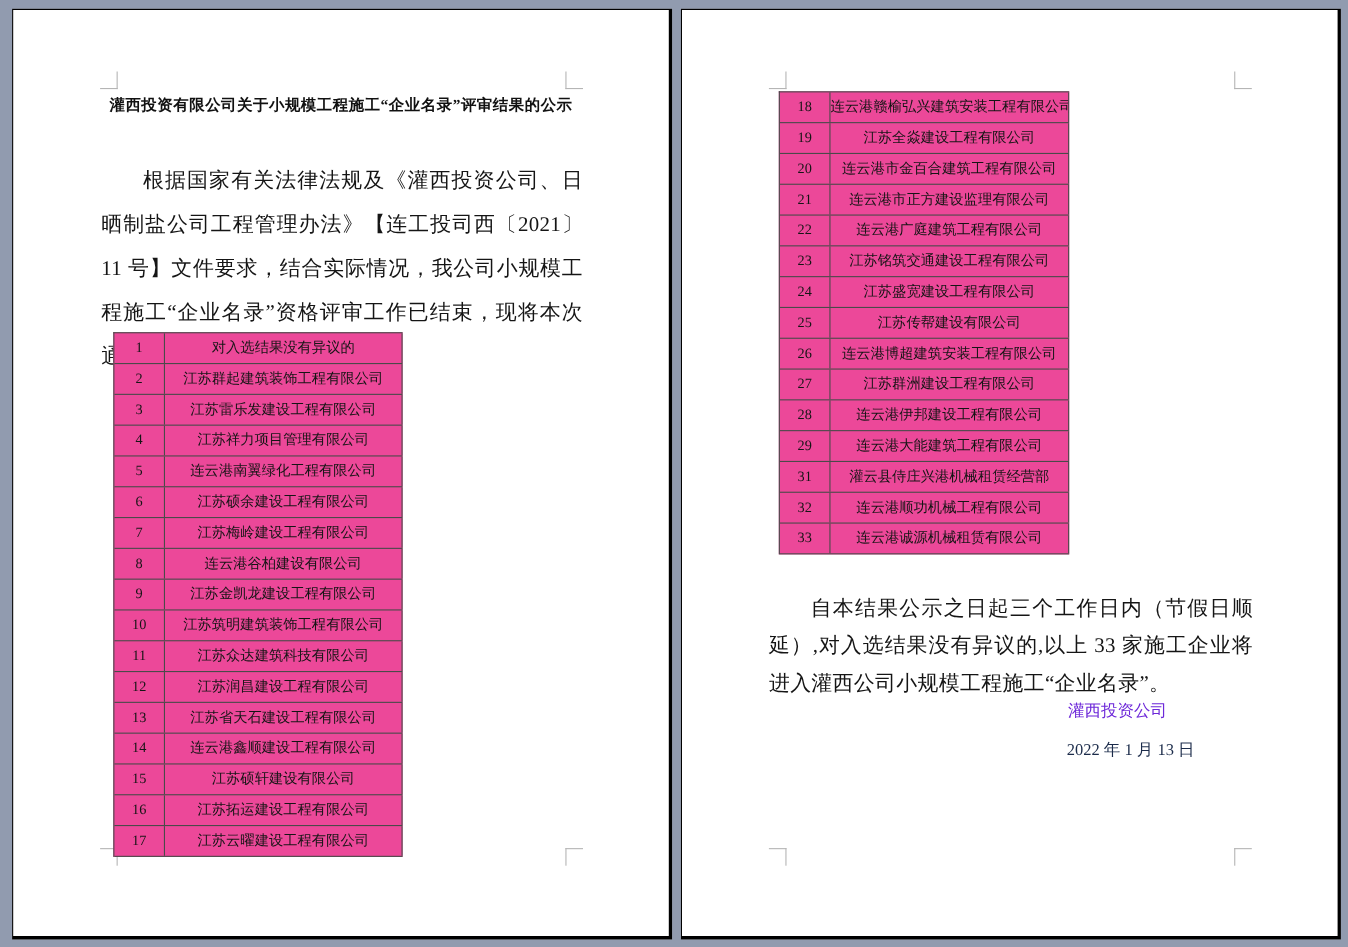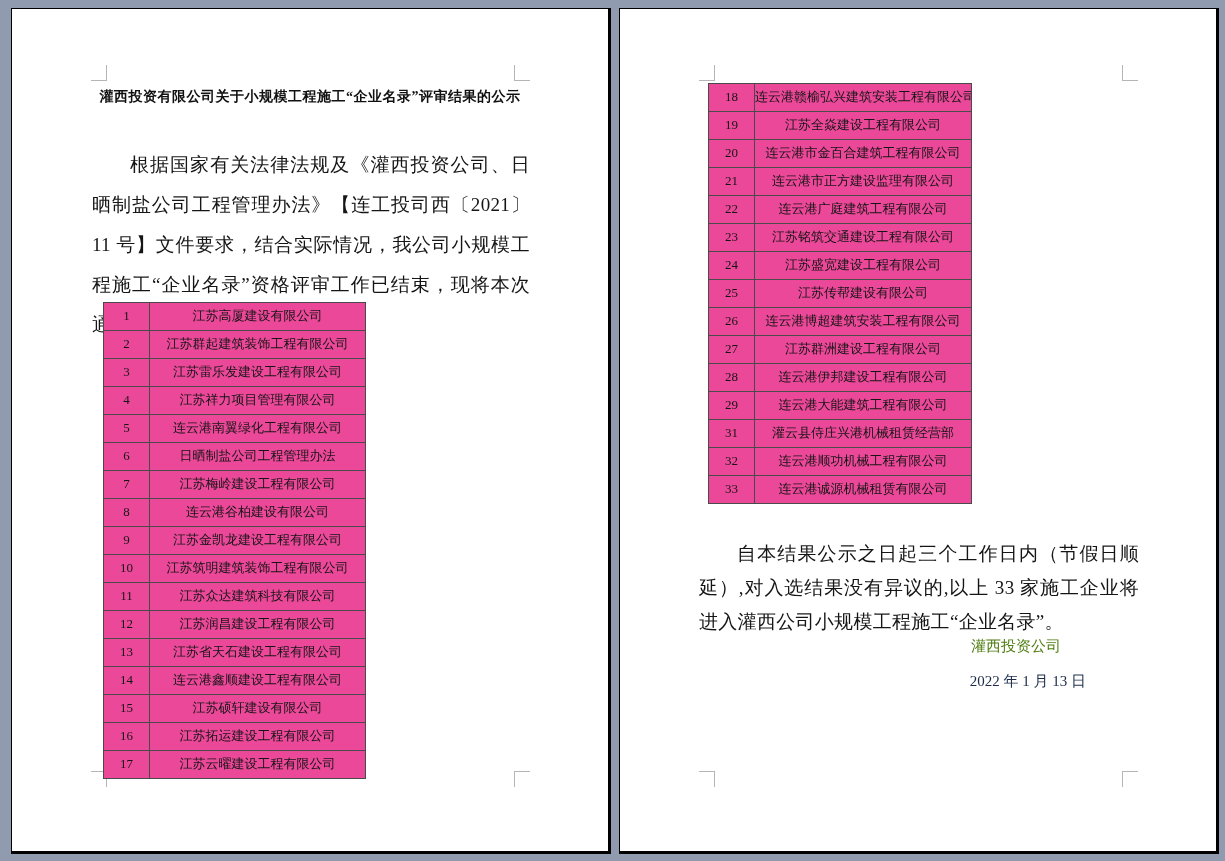--- a/index.html
+++ b/index.html
@@ -29,21 +29,21 @@
     position:absolute;left:58px;top:72px;width:480px;
     text-align:center;font-size:14px;font-weight:bold;color:#111;
     line-height:31px;letter-spacing:0.5px;
   }
   .para{
     position:absolute;color:#151515;font-size:19px;
     text-align:justify;letter-spacing:0.3px;
   }
   .intro{left:80px;top:136px;width:438px;line-height:40px;text-indent:2em;}
   .closing{left:79px;top:528px;width:440px;line-height:34px;text-indent:2em;}
-  .sig{position:absolute;font-size:15px;color:#4d7c0f;}
+  .sig{position:absolute;font-size:15px;color:#6d28d9;}
   .sig-name{top:628px;right:155px;}
   .sig-date{top:663px;right:130px;color:#1b2b4a;}
   .ctable{
     position:absolute;
     border-top:1px solid #4a4a4a;border-left:1px solid #4a4a4a;
     background:#ec4899;
   }
   .ctable.t1{left:91px;top:293px;width:262px;}
   .ctable.t2{left:88px;top:74px;width:263px;}
   .trow{display:flex;height:27px;
@@ -62,41 +62,41 @@
   <div class="mark tr"></div>
   <div class="mark bl"></div>
   <div class="mark br"></div>
 
   <div class="doc-title">灌西投资有限公司关于小规模工程施工“企业名录”评审结果的公示</div>
   <div class="para intro">根据国家有关法律法规及《灌西投资公司、日晒制盐公司工程管理办法》【连工投司西〔2021〕11 号】文件要求，结合实际情况，我公司小规模工程施工“企业名录”资格评审工作已结束，现将本次通过评审企业名单公示如下：</div>
 
   <div class="ctable t1">
       <div class="trow">
         <div class="tcell num">1</div>
-        <div class="tcell name">江苏高厦建设有限公司</div>
+        <div class="tcell name">对入选结果没有异议的</div>
       </div>
       <div class="trow">
         <div class="tcell num">2</div>
         <div class="tcell name">江苏群起建筑装饰工程有限公司</div>
       </div>
       <div class="trow">
         <div class="tcell num">3</div>
         <div class="tcell name">江苏雷乐发建设工程有限公司</div>
       </div>
       <div class="trow">
         <div class="tcell num">4</div>
         <div class="tcell name">江苏祥力项目管理有限公司</div>
       </div>
       <div class="trow">
         <div class="tcell num">5</div>
         <div class="tcell name">连云港南翼绿化工程有限公司</div>
       </div>
       <div class="trow">
         <div class="tcell num">6</div>
-        <div class="tcell name">日晒制盐公司工程管理办法</div>
+        <div class="tcell name">江苏硕余建设工程有限公司</div>
       </div>
       <div class="trow">
         <div class="tcell num">7</div>
         <div class="tcell name">江苏梅岭建设工程有限公司</div>
       </div>
       <div class="trow">
         <div class="tcell num">8</div>
         <div class="tcell name">连云港谷柏建设有限公司</div>
       </div>
       <div class="trow">

